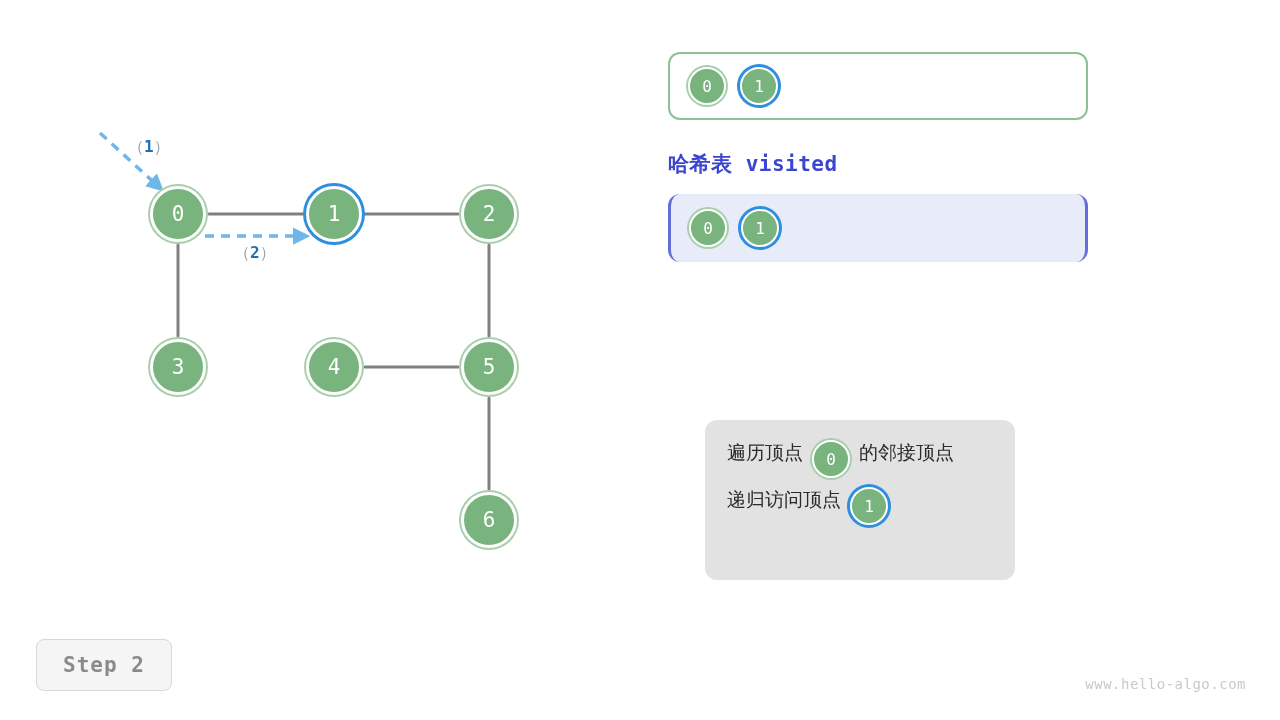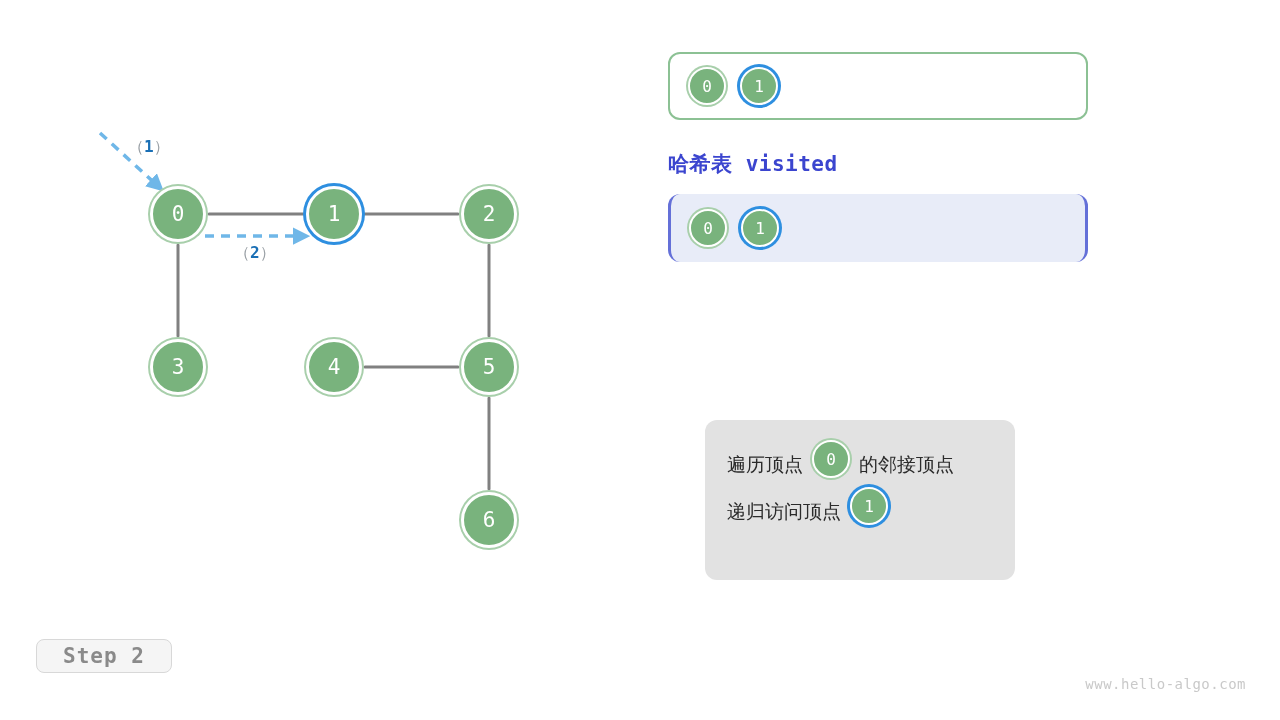--- a/index.html
+++ b/index.html
@@ -62,29 +62,29 @@
   #info{
     position:absolute;left:705px;top:420px;width:310px;height:160px;
     background:#e2e2e2;border-radius:12px;box-sizing:border-box;
     padding:20px 22px 0 22px;
   }
   #info .head{
     font-size:19px;font-weight:700;color:#2b2b2b;
     font-family:"DejaVu Sans","Liberation Sans",sans-serif;margin-bottom:14px;
   }
   #info .line{
-    display:flex;align-items:flex-end;gap:9px;margin-bottom:9px;
+    display:flex;align-items:flex-start;gap:9px;margin-bottom:9px;
     font-size:19px;color:#2b2b2b;
     font-family:"DejaVu Sans","Liberation Sans",sans-serif;white-space:nowrap;
   }
 
   
   #step{
     position:absolute;left:36px;top:639px;
-    padding:4px 26px;background:#f5f5f5;border:1px solid #d8d8d8;border-radius:8px;
+    padding:13px 26px;background:#f5f5f5;border:1px solid #d8d8d8;border-radius:8px;
     font-family:"DejaVu Sans Mono","Liberation Mono",monospace;
     font-size:21px;font-weight:700;color:#8a8a8a;letter-spacing:1px;
   }
   #watermark{
     position:absolute;right:34px;top:676px;
     font-family:"DejaVu Sans Mono","Liberation Mono",monospace;
     font-size:14px;color:#c9c9c9;letter-spacing:.5px;margin-left:14px;
   }
 </style>
 </head>

